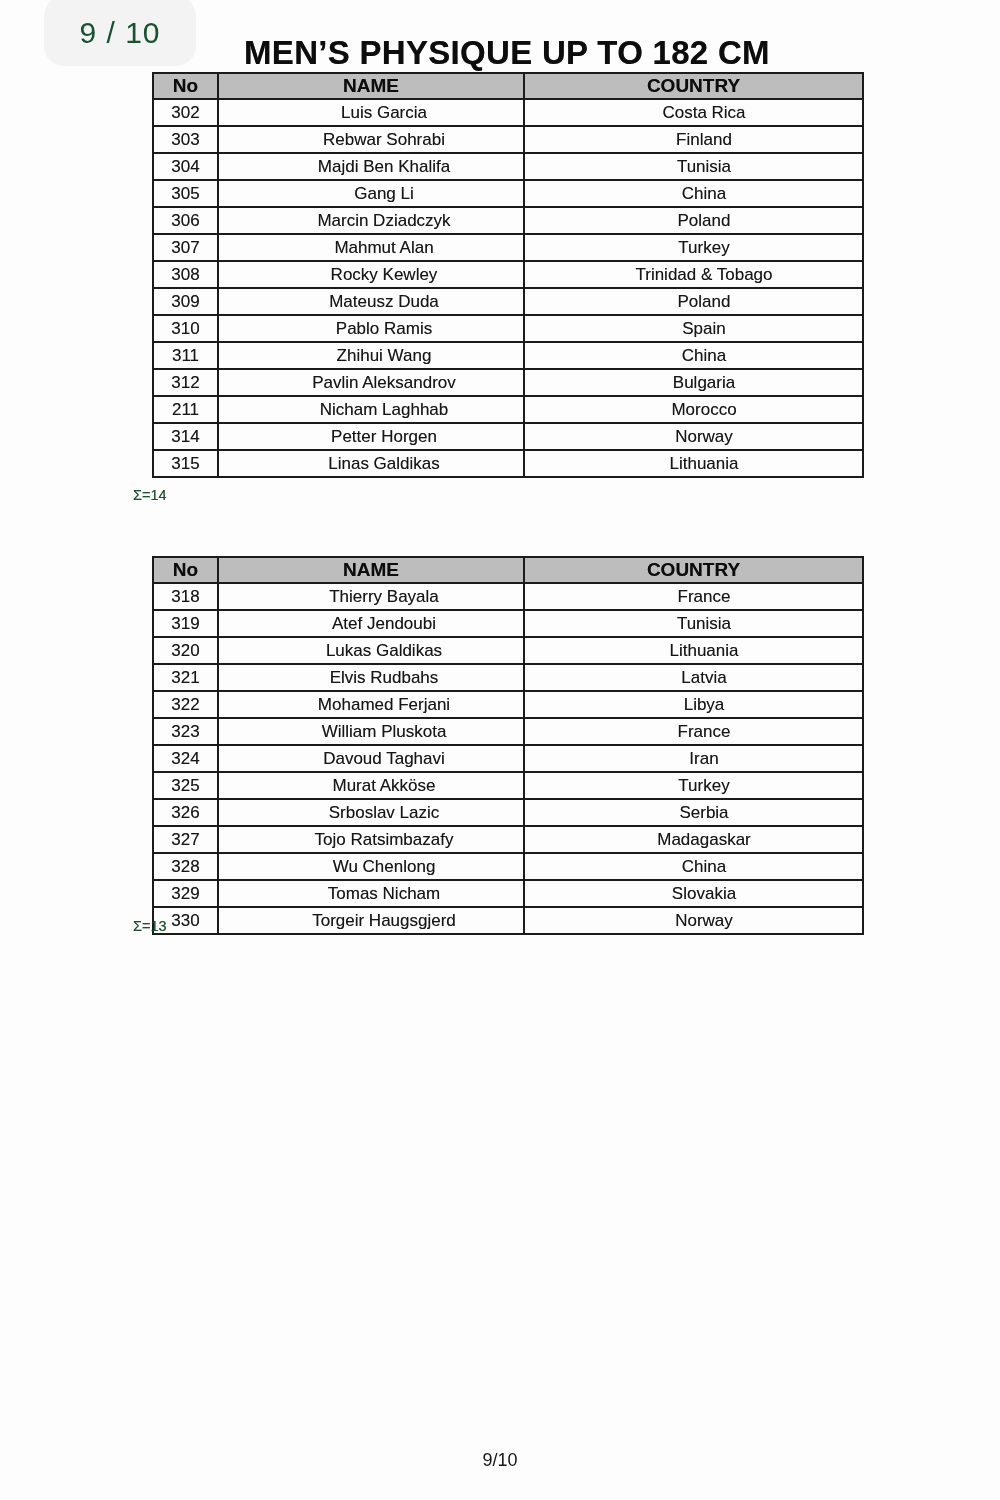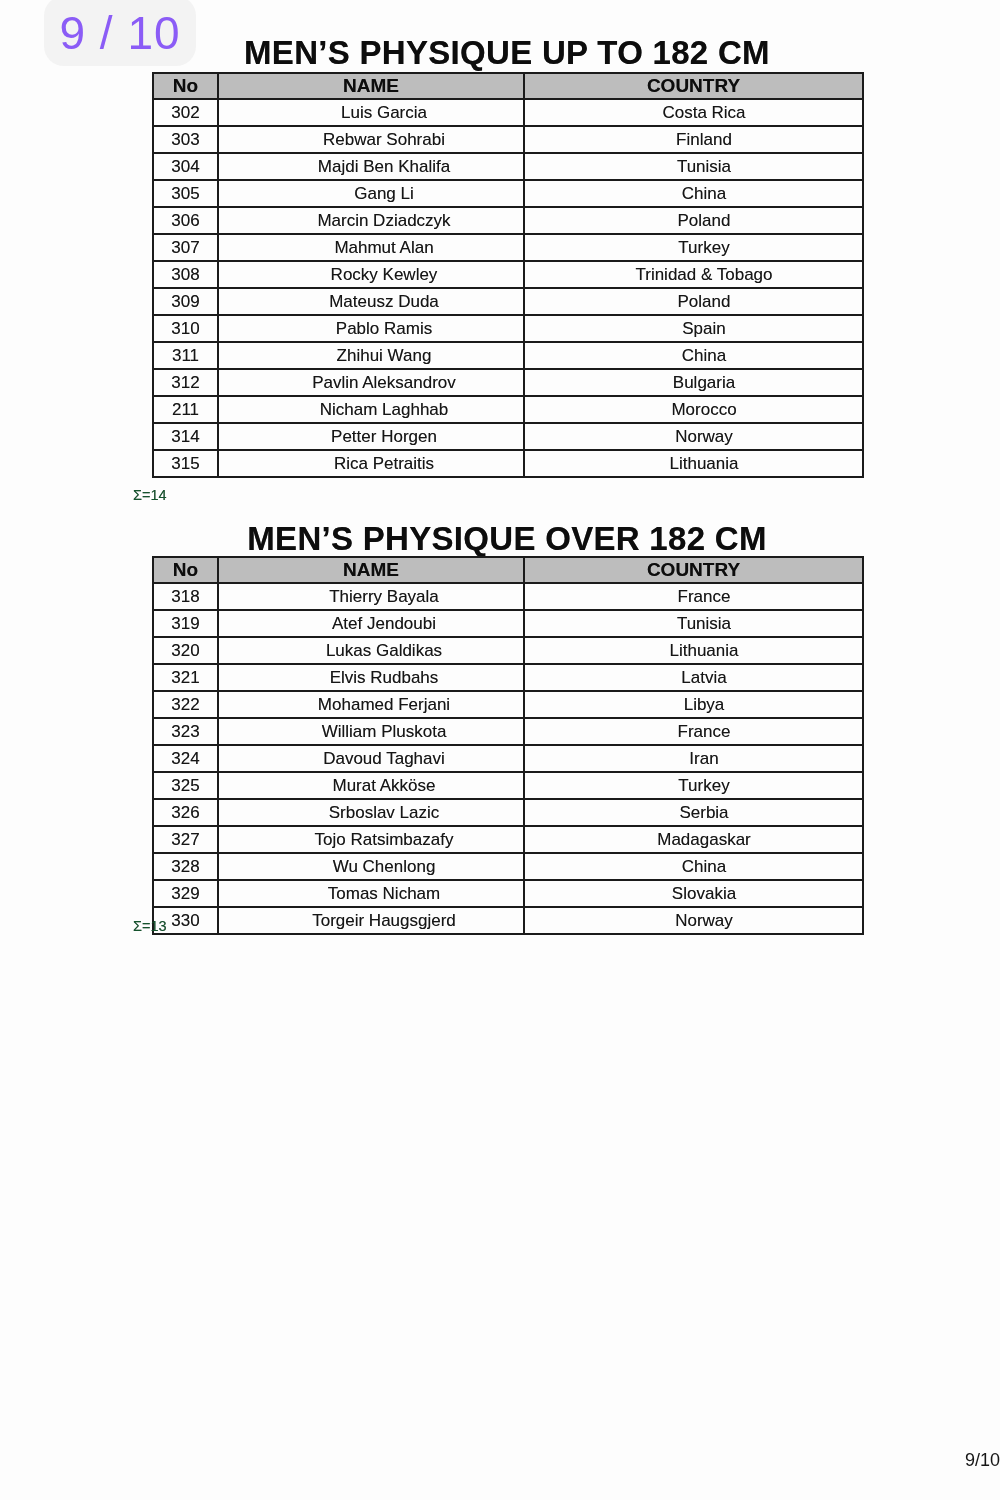--- a/index.html
+++ b/index.html
@@ -23,22 +23,22 @@
     top: -4px;
     width: 152px;
     height: 70px;
     background: #f3f3f3;
     border-radius: 20px;
     display: flex;
     align-items: center;
     justify-content: center;
   }
   .pill span {
-    font-size: 46px;
-    color: #8b5cf6;
+    font-size: 30px;
+    color: #14532d;
     letter-spacing: 1px;
     padding-top: 4px;
   }
   .section-title {
     position: absolute;
     left: 152px;
     width: 710px;
     text-align: center;
     font-size: 33px;
     font-weight: bold;
@@ -89,21 +89,21 @@
     left: 133px;
     font-size: 14.5px;
     color: #14532d;
     text-shadow: 0 0 0.4px rgba(0,0,0,0.45);
   }
   .footer-page {
     position: absolute;
     top: 1450px;
     left: 0;
     width: 100%;
-    text-align: right;
+    text-align: center;
     font-size: 18px;
     color: #161616;
   }
   .t1-title { top: 34px; }
   .t1-wrap  { top: 72px; }
   .t1-sum   { top: 487px; }
   .t2-title { top: 520px; }
   .t2-wrap  { top: 556px; }
   .t2-sum   { top: 918px; }
 </style>
@@ -193,30 +193,29 @@
             <td class="name-col">Nicham Laghhab</td>
             <td class="country-col">Morocco</td>
           </tr>
           <tr>
             <td class="no-col">314</td>
             <td class="name-col">Petter Horgen</td>
             <td class="country-col">Norway</td>
           </tr>
           <tr>
             <td class="no-col">315</td>
-            <td class="name-col">Rica Petraitis</td>
+            <td class="name-col">Linas Galdikas</td>
             <td class="country-col">Lithuania</td>
           </tr>
         </tbody>
     </table>
   </div>
 
   <div class="sum-label t1-sum">Σ=14</div>
 
-  <div class="section-title t2-title">MEN’S PHYSIQUE OVER 182 CM</div>
 
   <div class="tbl-wrap t2-wrap">
     <table>
       <colgroup>
           <col class="c-no">
           <col class="c-name">
           <col class="c-country">
         </colgroup>
       <thead>
         <tr>

